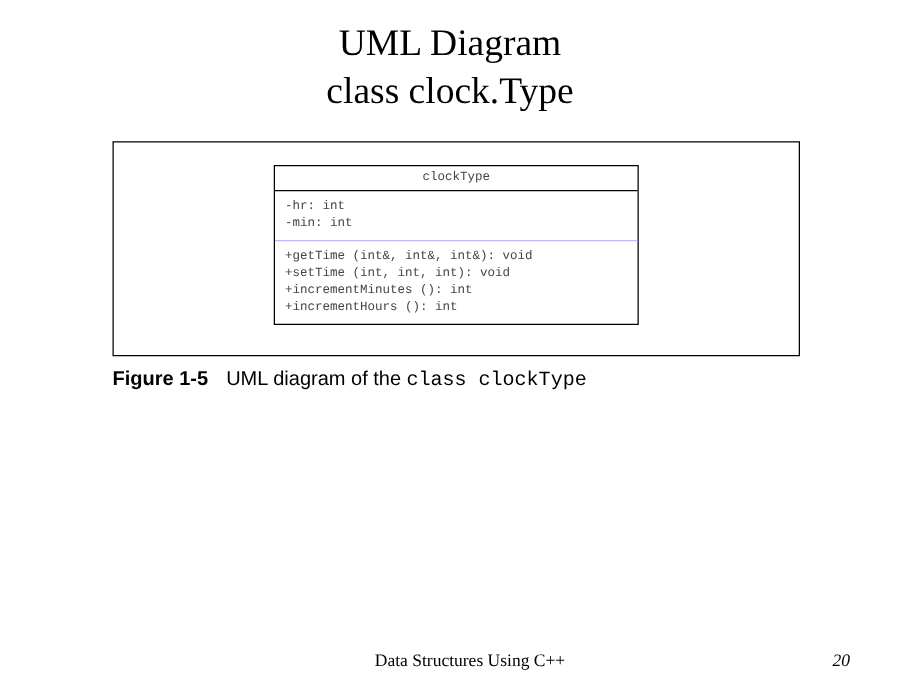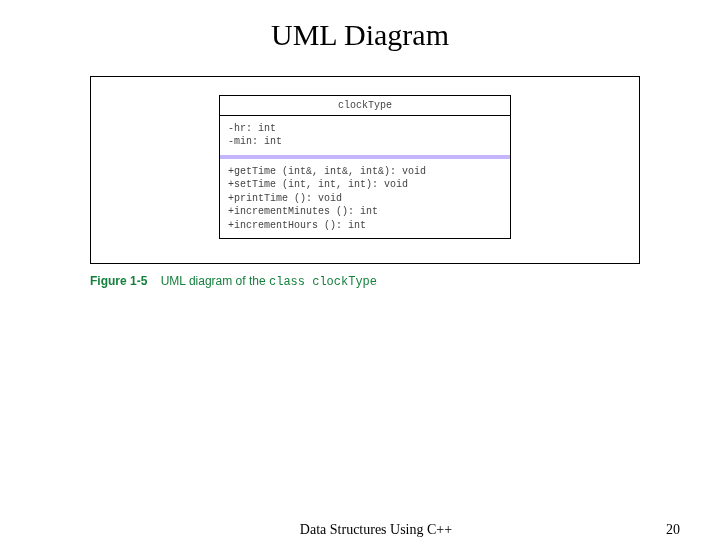--- a/index.html
+++ b/index.html
@@ -41,34 +41,34 @@
     font-size: 10px;
     color: #444;
   }
   .uml-name {
     text-align: center;
     padding: 4px 6px;
     border-bottom: 1px solid #000;
   }
   .uml-attrs {
     padding: 6px 8px;
-    border-bottom: 4px solid #c4b5fd;
+    border-bottom: 1px solid #c4b5fd;
   }
   .uml-ops {
     padding: 6px 8px;
   }
   .uml-line {
     white-space: pre;
     line-height: 1.35;
   }
   .caption {
     margin-top: 10px;
     font-family: Arial, Helvetica, sans-serif;
-    font-size: 12px;
-    color: #15803d;
+    font-size: 16px;
+    color: #000000;
   }
   .caption .fig-label {
     font-weight: bold;
     margin-right: 10px;
   }
   .caption .fig-code {
     font-family: "Courier New", Courier, monospace;
   }
   .footer {
     position: absolute;
@@ -79,43 +79,44 @@
   }
   .footer-center {
     position: absolute;
     left: 16px;
     width: 720px;
     text-align: center;
   }
   .footer-right {
     position: absolute;
     right: 40px;
+    font-style: italic;
   }
 </style>
 </head>
 <body>
 
 <div class="slide">
 
   <div class="title">
     <div>UML Diagram</div>
+    <div>class clock.Type</div>
   </div>
 
   <div class="figure-wrap">
     <div class="figure-frame">
       <div class="uml-box">
         <div class="uml-name">clockType</div>
         <div class="uml-attrs">
           <div class="uml-line">-hr: int</div>
           <div class="uml-line">-min: int</div>
         </div>
         <div class="uml-ops">
           <div class="uml-line">+getTime (int&amp;, int&amp;, int&amp;): void</div>
           <div class="uml-line">+setTime (int, int, int): void</div>
-          <div class="uml-line">+printTime (): void</div>
           <div class="uml-line">+incrementMinutes (): int</div>
           <div class="uml-line">+incrementHours (): int</div>
         </div>
       </div>
     </div>
     <div class="caption">
       <span class="fig-label">Figure 1-5</span>
       <span>UML diagram of the </span><span class="fig-code">class clockType</span>
     </div>
   </div>

